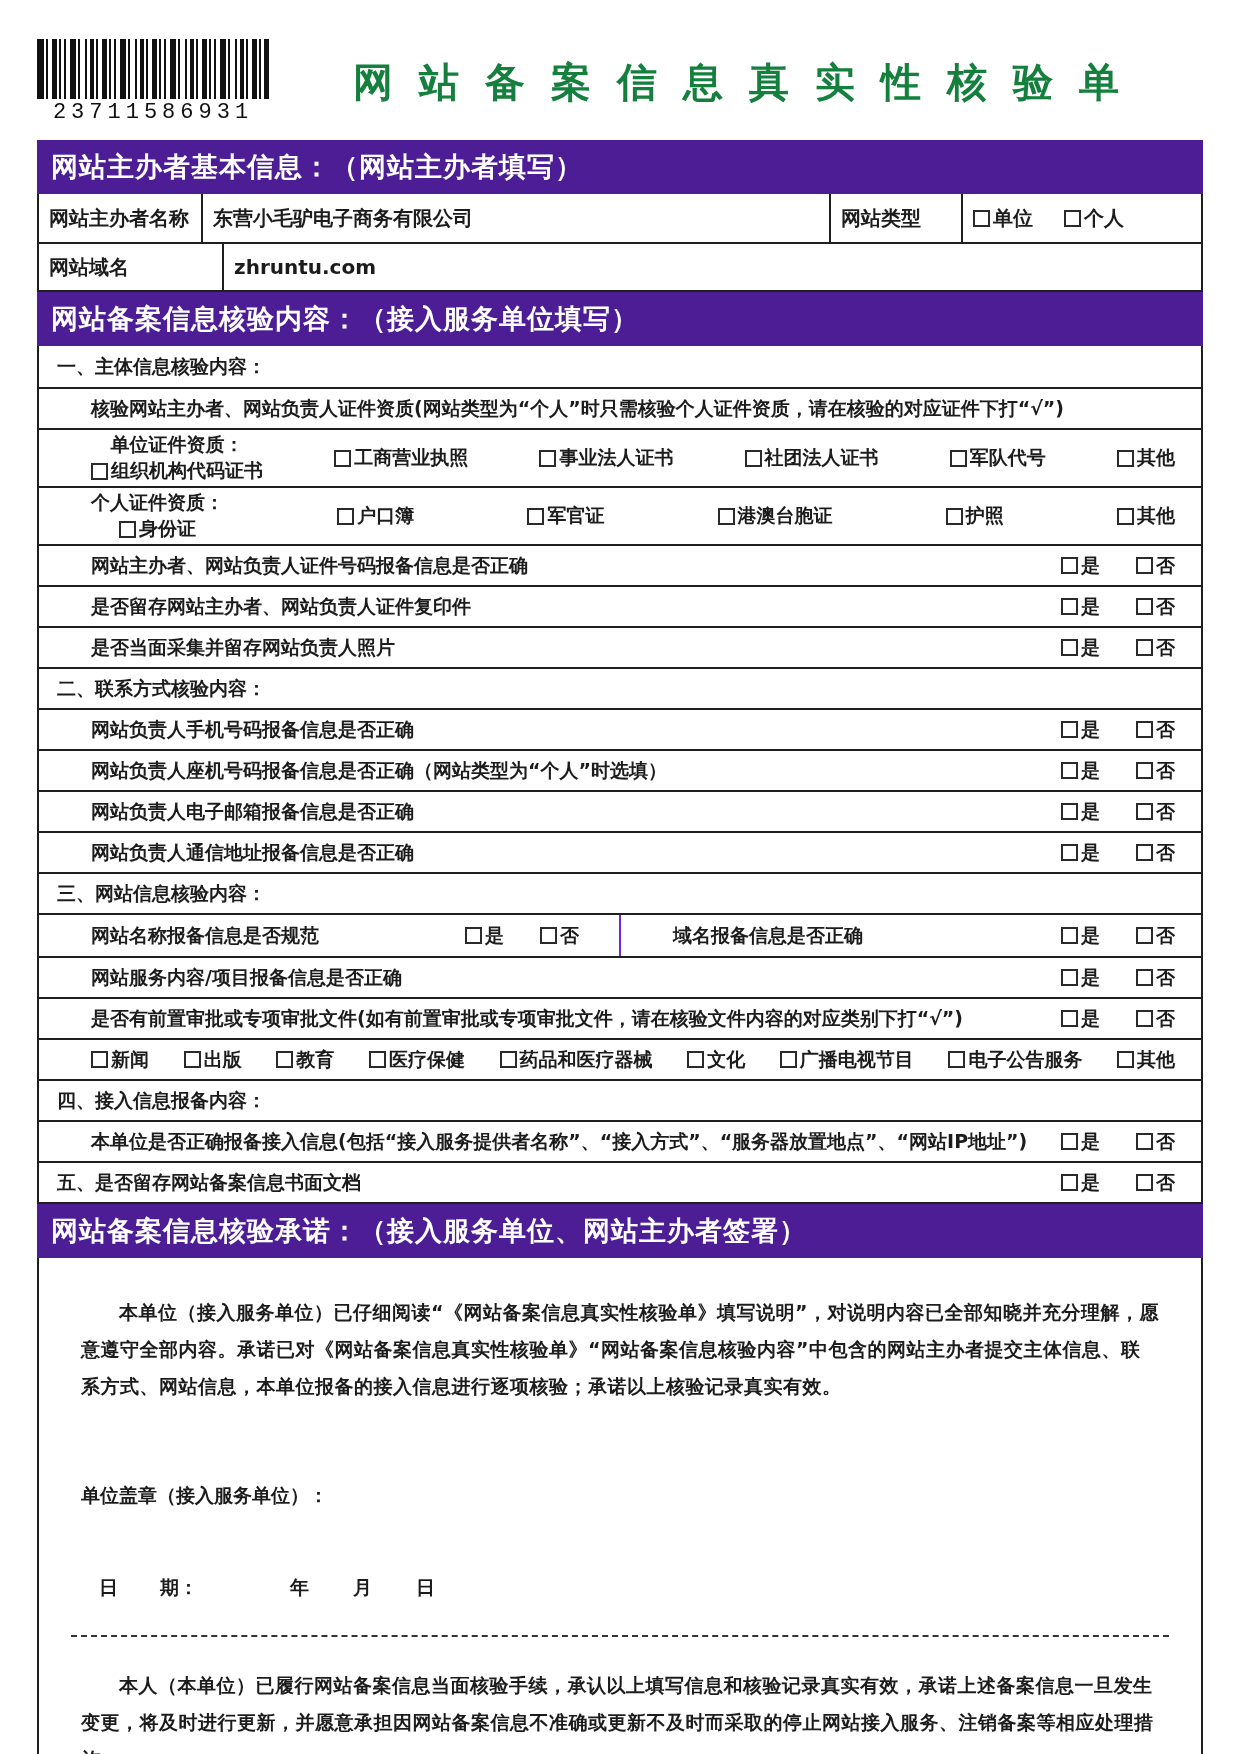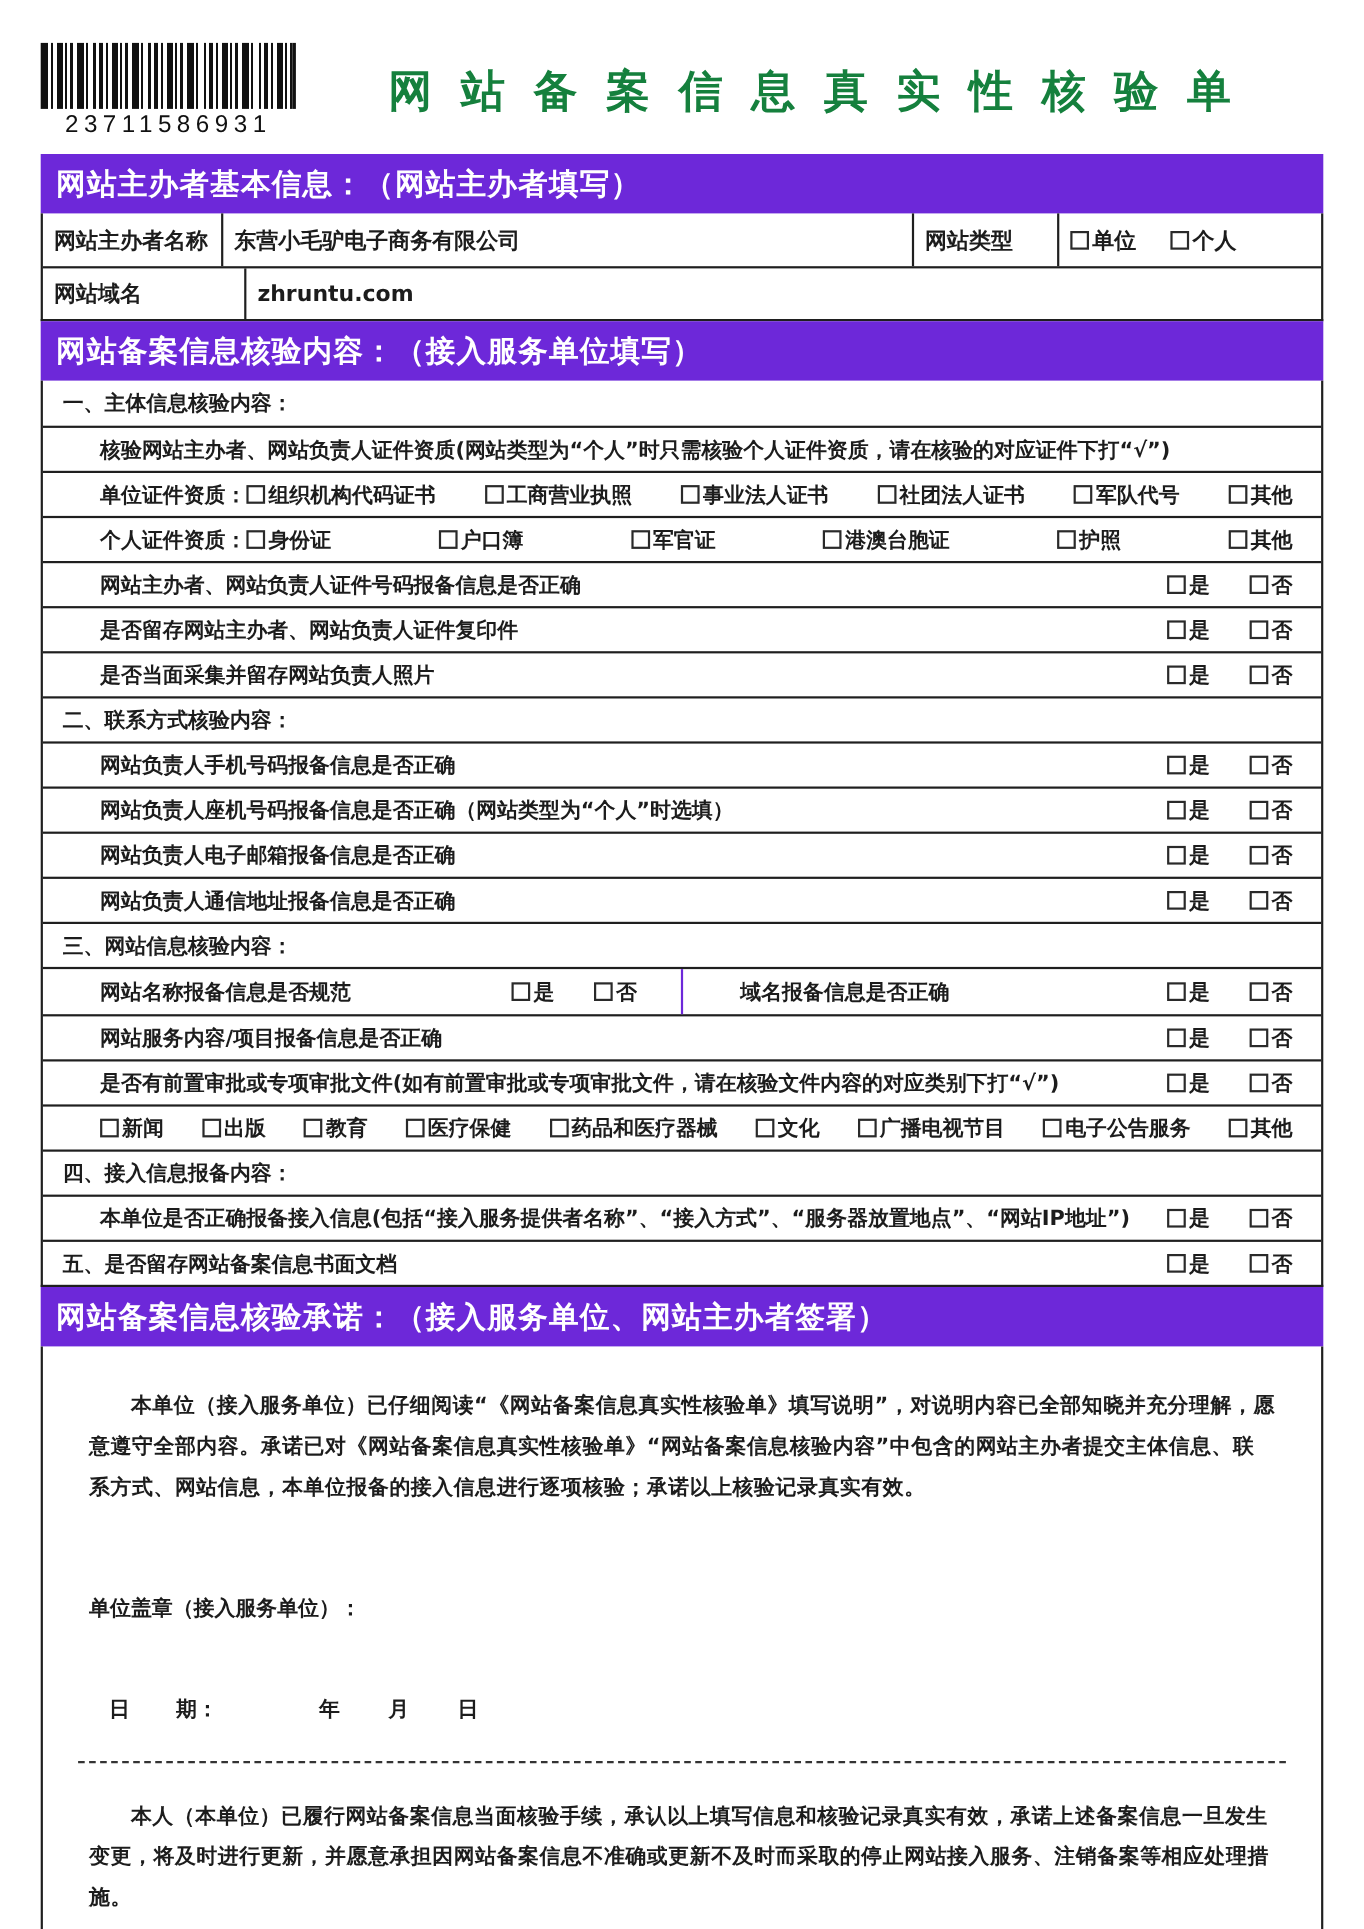--- a/index.html
+++ b/index.html
@@ -22,32 +22,32 @@
       #111 6px 8px,#fff 8px 12px,
       #111 12px 17px,#fff 17px 19px,
       #111 19px 21px,#fff 21px 24px,
       #111 24px 26px,#fff 26px 30px,
       #111 30px 36px,#fff 36px 38px,
       #111 38px 40px,#fff 40px 45px,
       #111 45px 47px,#fff 47px 50px);
     border-left:3px solid #111; border-right:3px solid #111;
   }
   .barcode-number {
-    font-family:Liberation Sans, sans-serif;
+    font-family:Liberation Mono, monospace;
     font-weight:400; font-size:22px; letter-spacing:5px;
     text-align:center; width:232px; margin-top:1px; color:#111;
   }
   .doc-title {
     flex:1; font-size:40px; letter-spacing:26px; white-space:nowrap;
     color:#15803d; text-align:center; padding-left:10px;
   }
 
   
   .bar {
-    background:#6d28d9; color:#ffffff; height:54px;
+    background:#4c1d95; color:#ffffff; height:54px;
     display:flex; align-items:center; padding-left:14px;
     font-size:27px; letter-spacing:1px;
   }
 
   
   .tbl { border:2px solid #1f1f1f; border-top:none; }
   .o-row { display:flex; min-height:48px; align-items:stretch; }
   .o-row + .o-row { border-top:2px solid #1f1f1f;gap:21px; }
   .o-cell { display:flex; align-items:center; padding:4px 10px; font-size:20px; }
   .o-cell + .o-cell { border-left:2px solid #1f1f1f; }
@@ -65,21 +65,21 @@
 
   
   .c-row {
     display:flex; align-items:center; min-height:41px;
     padding:2px 26px 2px 52px; font-size:19px;
     border-top:2px solid #1f1f1f;
   }
   .c-row:first-child { border-top:none; }
   .c-row.sect { padding-left:18px; }
   .c-row.spread { justify-content:space-between; }
-  .lead { display:inline-flex; align-items:center; white-space:nowrap; }
+  .lead { display:inline-flex; align-items:center; white-space:nowrap;flex-direction:column; }
   .yn { display:flex; gap:36px; margin-left:auto; padding-left:14px; }
   .split { padding:0; }
   .half { flex:1; display:flex; align-items:center; min-height:41px; padding:2px 26px 2px 52px; }
   .half.first { border-right:2px solid #6d28d9; }
   .half .yn.mid { margin-left:auto; margin-right:14px; }
 
   
   .pledge {
     border:2px solid #1f1f1f; border-top:none; border-bottom:7px solid #2b2b2b;
     padding:36px 42px 88px 42px; font-size:19px;

